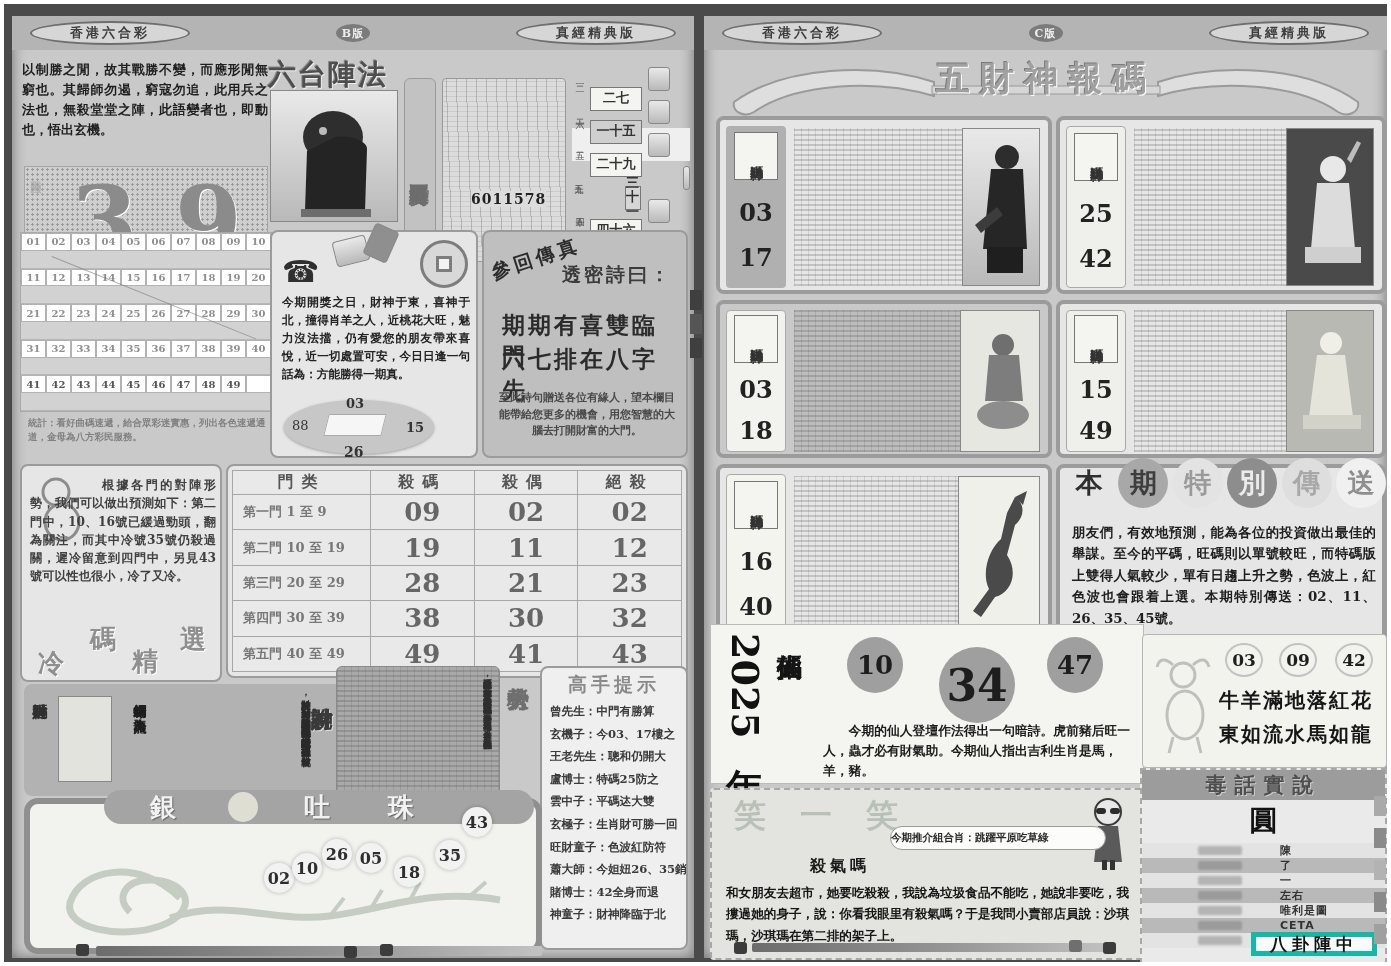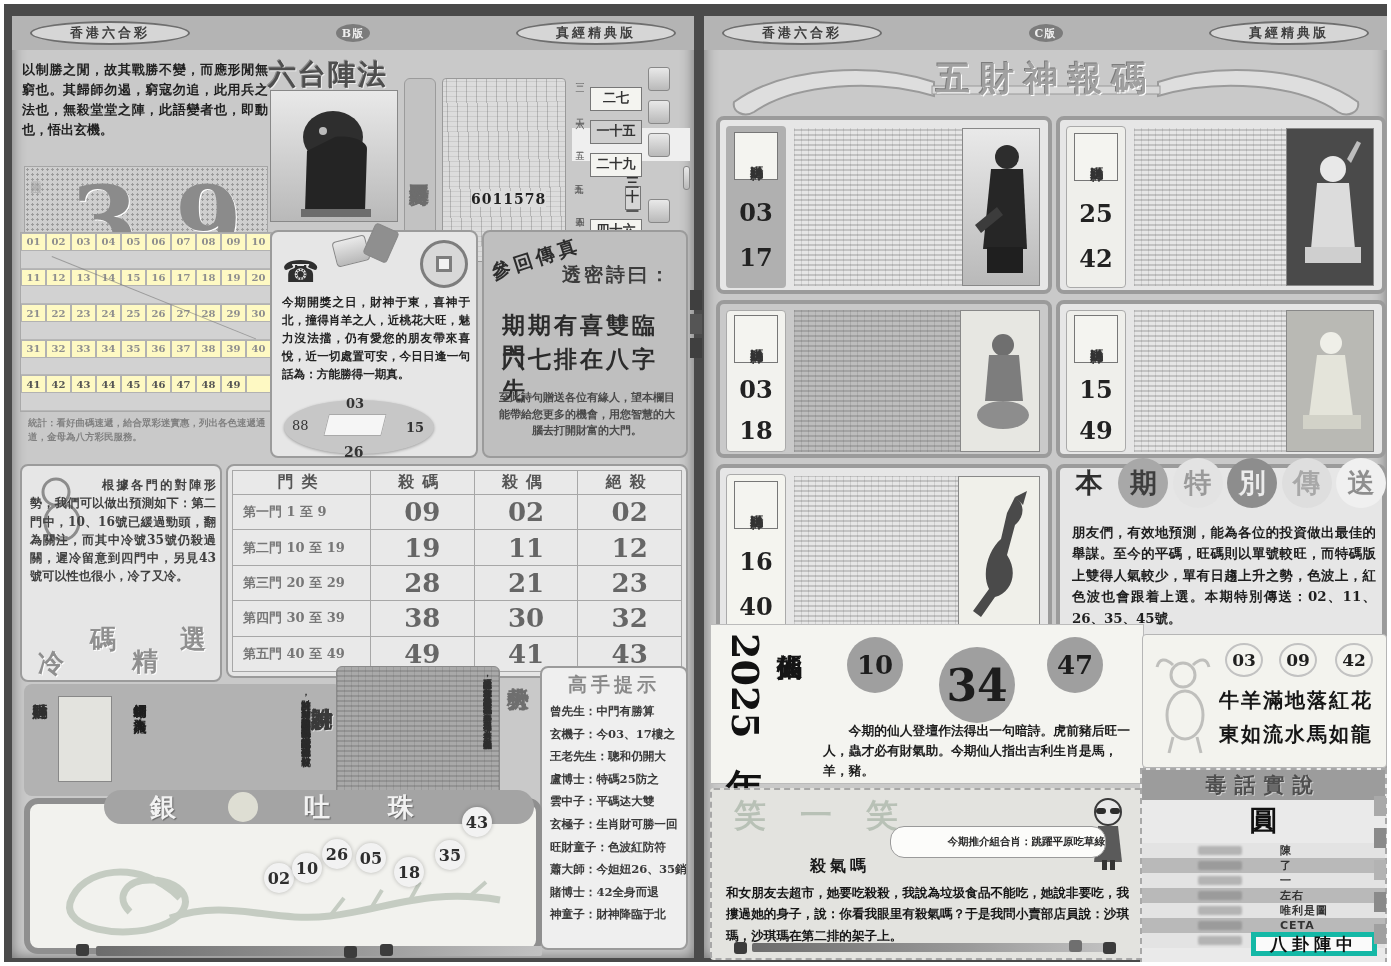--- a/index.html
+++ b/index.html
@@ -11,21 +11,21 @@
   .page-head{position:absolute;left:0;top:0;width:100%;height:34px;background:#b4b4b4;display:flex;align-items:center;justify-content:space-between;padding:0 18px;}
   .oval{width:160px;height:24px;border:2px solid #6e6e6e;border-radius:50%;background:#d6d6d6;display:flex;align-items:center;justify-content:center;font-weight:bold;font-size:13px;letter-spacing:3px;color:#3e3e3e;}
   .badge{min-width:34px;height:18px;border-radius:50%;background:#7b7b7b;color:#eee;font-size:11px;font-weight:bold;display:flex;align-items:center;justify-content:center;letter-spacing:1px;}
   .panel{position:absolute;background:#e6e6e6;border:2px solid #9b9b9b;border-radius:8px;}
   .vtext{writing-mode:vertical-rl;text-orientation:upright;}
   .dense{background-image:repeating-linear-gradient(90deg,rgba(70,70,70,.15) 0 1px,transparent 1px 7px),repeating-linear-gradient(0deg,rgba(70,70,70,.22) 0 2px,transparent 2px 5px);}
   .scribble{background-image:repeating-linear-gradient(88deg,transparent 0 9px,rgba(80,80,80,.28) 9px 10px),repeating-linear-gradient(0deg,transparent 0 4px,rgba(80,80,80,.12) 4px 5px);}
   .halftone{background-image:radial-gradient(rgba(60,60,60,.35) 1px,transparent 1.4px);background-size:5px 5px;}
   .grid-row{display:flex;height:17.8px;}
   .grid-row.empty{background:#d2d2d2;border-bottom:1px solid #b7b7b7;}
-  .grid-cell{flex:1;border:1px solid #b2b2b2;background:#fef9c3;font-size:10px;display:flex;align-items:center;justify-content:center;color:#8e8e8e;font-weight:bold;}
+  .grid-cell{flex:1;border:1px solid #b2b2b2;background:#ffffff;font-size:10px;display:flex;align-items:center;justify-content:center;color:#8e8e8e;font-weight:bold;}
   .grid-row.last .grid-cell{color:#555;}
   .door-table{width:100%;height:100%;border-collapse:collapse;}
   .door-table td,.door-table th{border:1px solid #a7a7a7;background:#e9e9e9;}
   .door-table th{font-size:16px;color:#555;font-weight:900;letter-spacing:8px;}
   .door-table td.num{font-size:26px;color:#666;text-align:center;font-weight:bold;}
   .door-table td.door{font-size:13px;color:#777;font-weight:bold;padding-left:10px;white-space:nowrap;}
   .whitecircle{position:absolute;width:30px;height:30px;border-radius:50%;background:#f2f2f2;box-shadow:0 0 4px rgba(0,0,0,.25);display:flex;align-items:center;justify-content:center;font-weight:900;font-size:16px;color:#2e2e2e;transform:translate(-50%,-50%);}
   .graycircle{border-radius:50%;background:#9f9f9f;display:flex;align-items:center;justify-content:center;font-weight:900;color:#1d1d1d;}
   .labelbox{border:1px solid #777;background:#f4f4f0;font-size:13px;font-weight:900;color:#333;display:flex;align-items:center;justify-content:center;line-height:1.1;margin-top:40px;}
   .bignum{font-size:24px;font-weight:900;color:#222;text-align:center;}
@@ -468,21 +468,21 @@
       <span style="position:absolute;right:14px;top:6px;">
         <svg width="44" height="76" viewBox="0 0 44 76">
             <circle cx="22" cy="16" r="13" fill="#e8e8e8" stroke="#3a3a3a" stroke-width="2"></circle>
             <rect x="10" y="12" width="10" height="6" rx="3" fill="#2c2c2c"></rect>
             <rect x="24" y="12" width="10" height="6" rx="3" fill="#2c2c2c"></rect>
             <path d="M12 30 L8 66 L36 66 L32 30 Z" fill="#5a5a5a"></path>
             <rect x="16" y="64" width="5" height="10" fill="#333"></rect>
             <rect x="24" y="64" width="5" height="10" fill="#333"></rect>
           </svg>
       </span>
-      <div style="position:absolute;left:178px;top:36px;width:216px;height:32px;background:#fcfcfa;border:1px solid #9a9a9a;border-radius:14px;display:flex;align-items:center;justify-content:flex-end;">
+      <div style="position:absolute;left:178px;top:36px;width:216px;height:24px;background:#fcfcfa;border:1px solid #9a9a9a;border-radius:14px;display:flex;align-items:center;justify-content:flex-start;">
         <span style="font-size:10.5px;font-weight:bold;color:#2a2a2a;">今期推介組合肖：跳躍平原吃草綠</span>
       </div>
       <div style="position:absolute;left:98px;top:66px;font-size:16px;font-weight:900;color:#1a1a1a;letter-spacing:4px;">殺氣嗎</div>
       <div style="position:absolute;left:14px;top:92px;width:408px;height:58px;font-size:12.6px;font-weight:900;line-height:1.7;color:#161616;">和女朋友去超市，她要吃殺殺，我說為垃圾食品不能吃，她說非要吃，我摟過她的身子，說：你看我眼里有殺氣嗎？于是我問小賣部店員說：沙琪瑪，沙琪瑪在第二排的架子上。</div>
       <div class="filmstrip" style="left:40px;bottom:6px;width:360px;height:9px;"></div>
       <span class="dot" style="left:22px;bottom:4px;"></span>
       <span class="dot" style="right:62px;bottom:6px;background:#6f6f6f;"></span>
       <span class="dot" style="right:28px;bottom:4px;"></span>
     </div>
 

